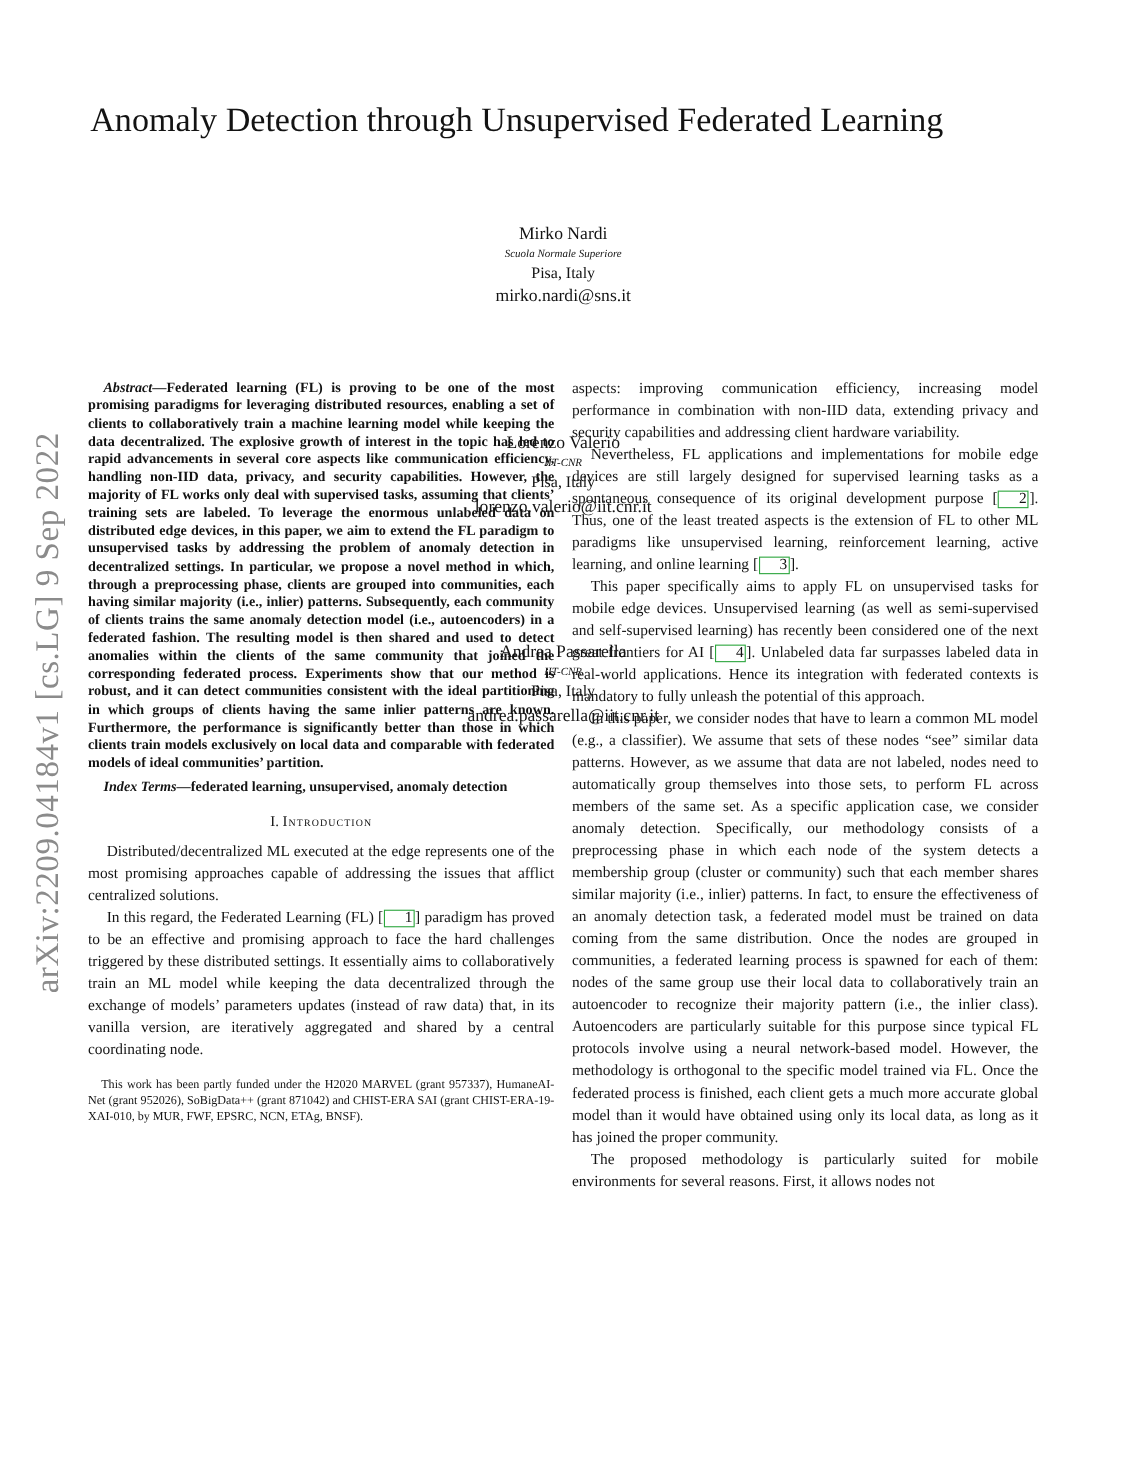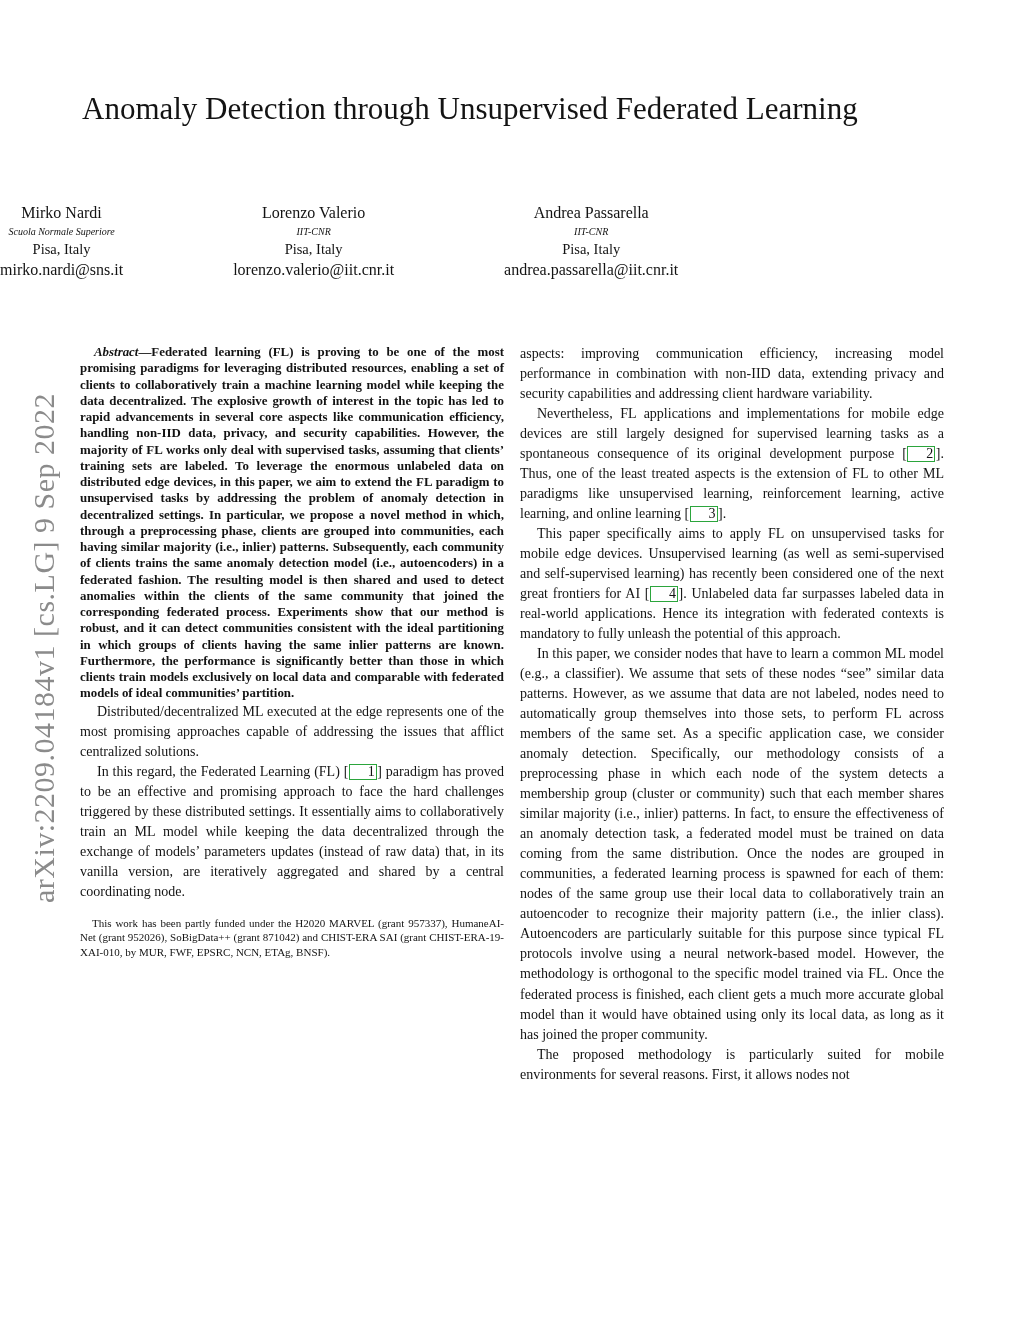--- a/index.html
+++ b/index.html
@@ -17,21 +17,21 @@
     letter-spacing:0.5px;
   }
 
   .title {
     position:absolute; top:86px; left:82px; width:860px;
     text-align:left; font-size:31px; font-weight:normal; line-height:1.5;
   }
 
   .authors {
     position:absolute; top:202px; left:0; width:1024px;
-    display:flex; justify-content:flex-start; gap:110px;
+    display:flex; justify-content:flex-start; gap:110px;flex-direction:column;
   }
   .author { text-align:center; line-height:1.42; }
   .author .name { font-size:16px; }
   .author .affil { font-style:italic; font-size:10px; }
   .author .city { font-size:14.5px; }
   .author .email { font-size:16px; }
 
   .col { position:absolute; top:344px; width:424px; text-align:justify; }
   .col-left  { left:80px; }
   .col-right { left:520px; }
@@ -88,21 +88,23 @@
       <div class="name">Andrea Passarella</div>
       <div class="affil">IIT-CNR</div>
       <div class="city">Pisa, Italy</div>
       <div class="email">andrea.passarella@iit.cnr.it</div>
     </div>
   </div>
 
   <div class="col col-left">
     <p class="abstract"><span class="lbl-italic">Abstract</span><span>—Federated learning (FL) is proving to be one of the most promising paradigms for leveraging distributed resources, enabling a set of clients to collaboratively train a machine learning model while keeping the data decentralized. The explosive growth of interest in the topic has led to rapid advancements in several core aspects like communication efficiency, handling non-IID data, privacy, and security capabilities. However, the majority of FL works only deal with supervised tasks, assuming that clients’ training sets are labeled. To leverage the enormous unlabeled data on distributed edge devices, in this paper, we aim to extend the FL paradigm to unsupervised tasks by addressing the problem of anomaly detection in decentralized settings. In particular, we propose a novel method in which, through a preprocessing phase, clients are grouped into communities, each having similar majority (i.e., inlier) patterns. Subsequently, each community of clients trains the same anomaly detection model (i.e., autoencoders) in a federated fashion. The resulting model is then shared and used to detect anomalies within the clients of the same community that joined the corresponding federated process. Experiments show that our method is robust, and it can detect communities consistent with the ideal partitioning in which groups of clients having the same inlier patterns are known. Furthermore, the performance is significantly better than those in which clients train models exclusively on local data and comparable with federated models of ideal communities’ partition.</span></p>
 
+    <p class="index-terms"><span class="lbl-italic">Index Terms</span><span>—federated learning, unsupervised, anomaly detection</span></p>
 
+    <h2 class="sec-head"><span>I.</span>&nbsp;<span class="sc">Introduction</span></h2>
 
     <p class="body-para">Distributed/decentralized ML executed at the edge represents one of the most promising approaches capable of addressing the issues that afflict centralized solutions.</p>
     <p class="body-para">In this regard, the Federated Learning (FL) [<span class="cite">1</span>] paradigm has proved to be an effective and promising approach to face the hard challenges triggered by these distributed settings. It essentially aims to collaboratively train an ML model while keeping the data decentralized through the exchange of models’ parameters updates (instead of raw data) that, in its vanilla version, are iteratively aggregated and shared by a central coordinating node.</p>
 
     <p class="footnote">This work has been partly funded under the H2020 MARVEL (grant 957337), HumaneAI-Net (grant 952026), SoBigData++ (grant 871042) and CHIST-ERA SAI (grant CHIST-ERA-19-XAI-010, by MUR, FWF, EPSRC, NCN, ETAg, BNSF).</p>
   </div>
 
   <div class="col col-right">
     <p class="body-para no-indent">aspects: improving communication efficiency, increasing model performance in combination with non-IID data, extending privacy and security capabilities and addressing client hardware variability.</p>
     <p class="body-para">Nevertheless, FL applications and implementations for mobile edge devices are still largely designed for supervised learning tasks as a spontaneous consequence of its original development purpose [<span class="cite">2</span>]. Thus, one of the least treated aspects is the extension of FL to other ML paradigms like unsupervised learning, reinforcement learning, active learning, and online learning [<span class="cite">3</span>].</p>

